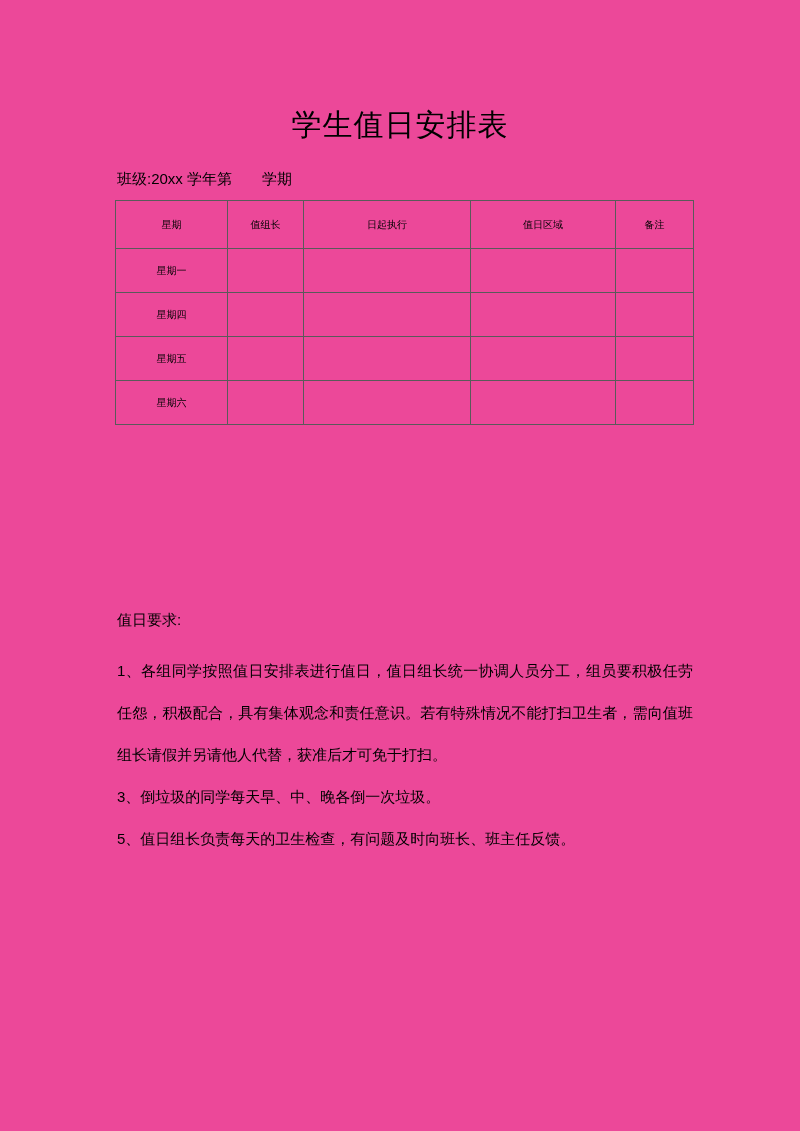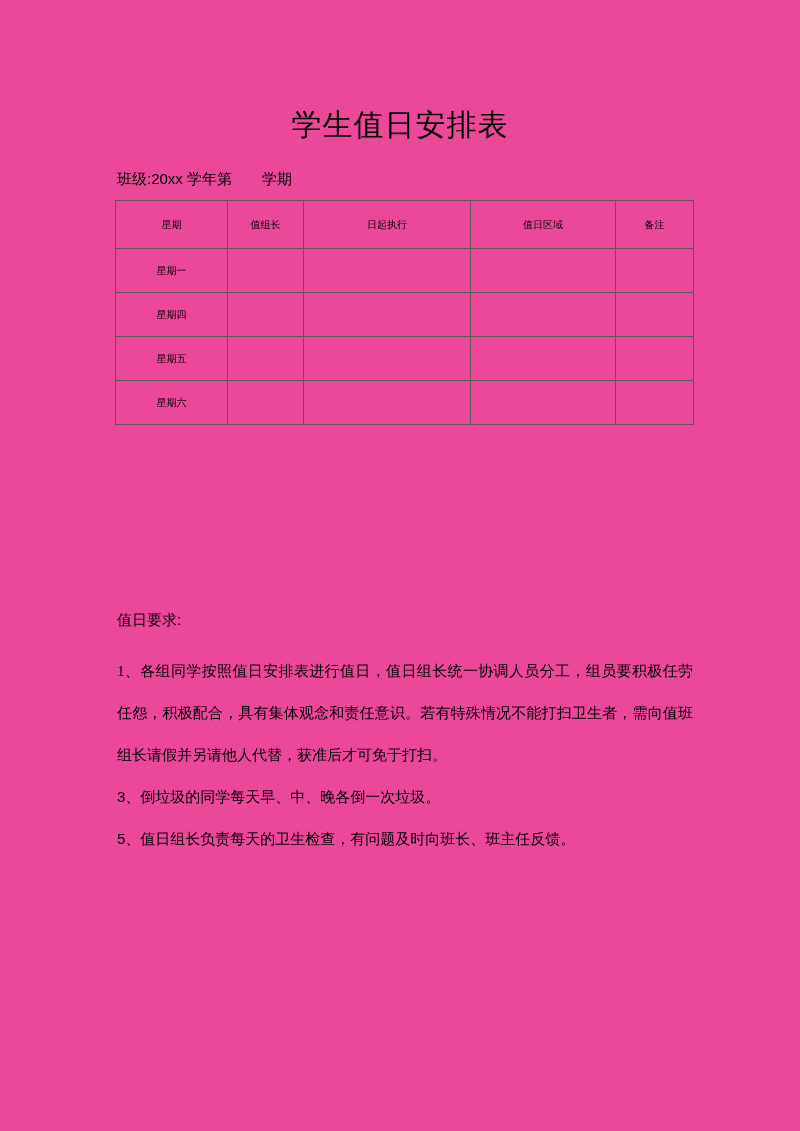--- a/index.html
+++ b/index.html
@@ -92,21 +92,20 @@
   .req-item {
     font-size: 15px;
     line-height: 42px;
     text-align: justify;
     text-justify: inter-character;
     margin: 0;
     word-break: break-all;
   }
   .req-item.long {
     text-align: justify;
-    font-family: Liberation Serif, serif;
   }
 </style>
 </head>
 <body>
 
 <div class="page">
 
   <div class="doc-title">学生值日安排表</div>
 
   <div class="meta-row">

